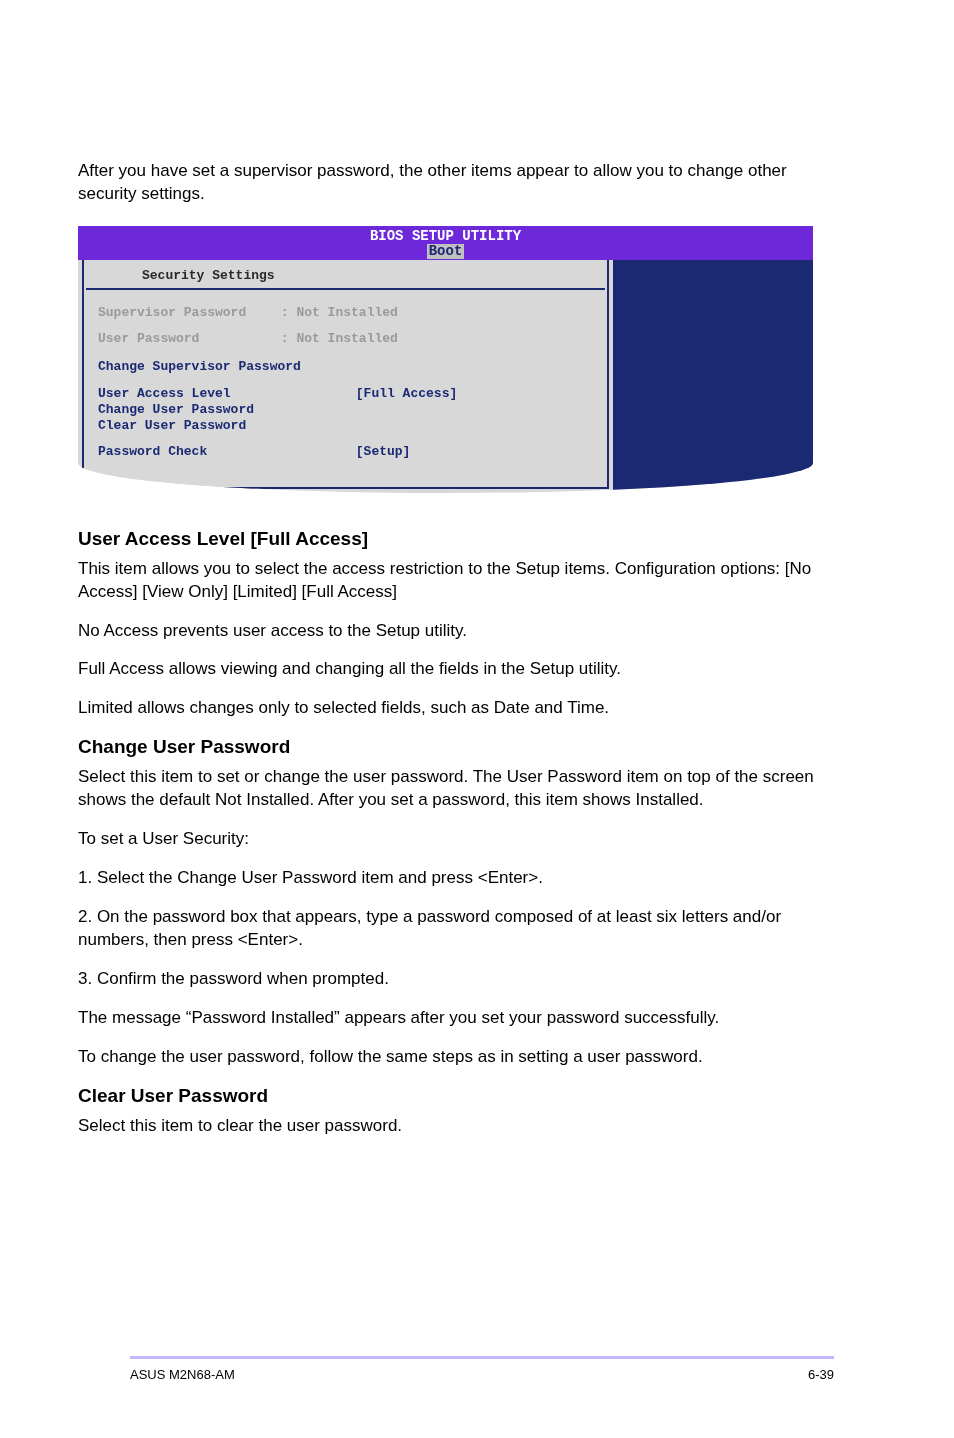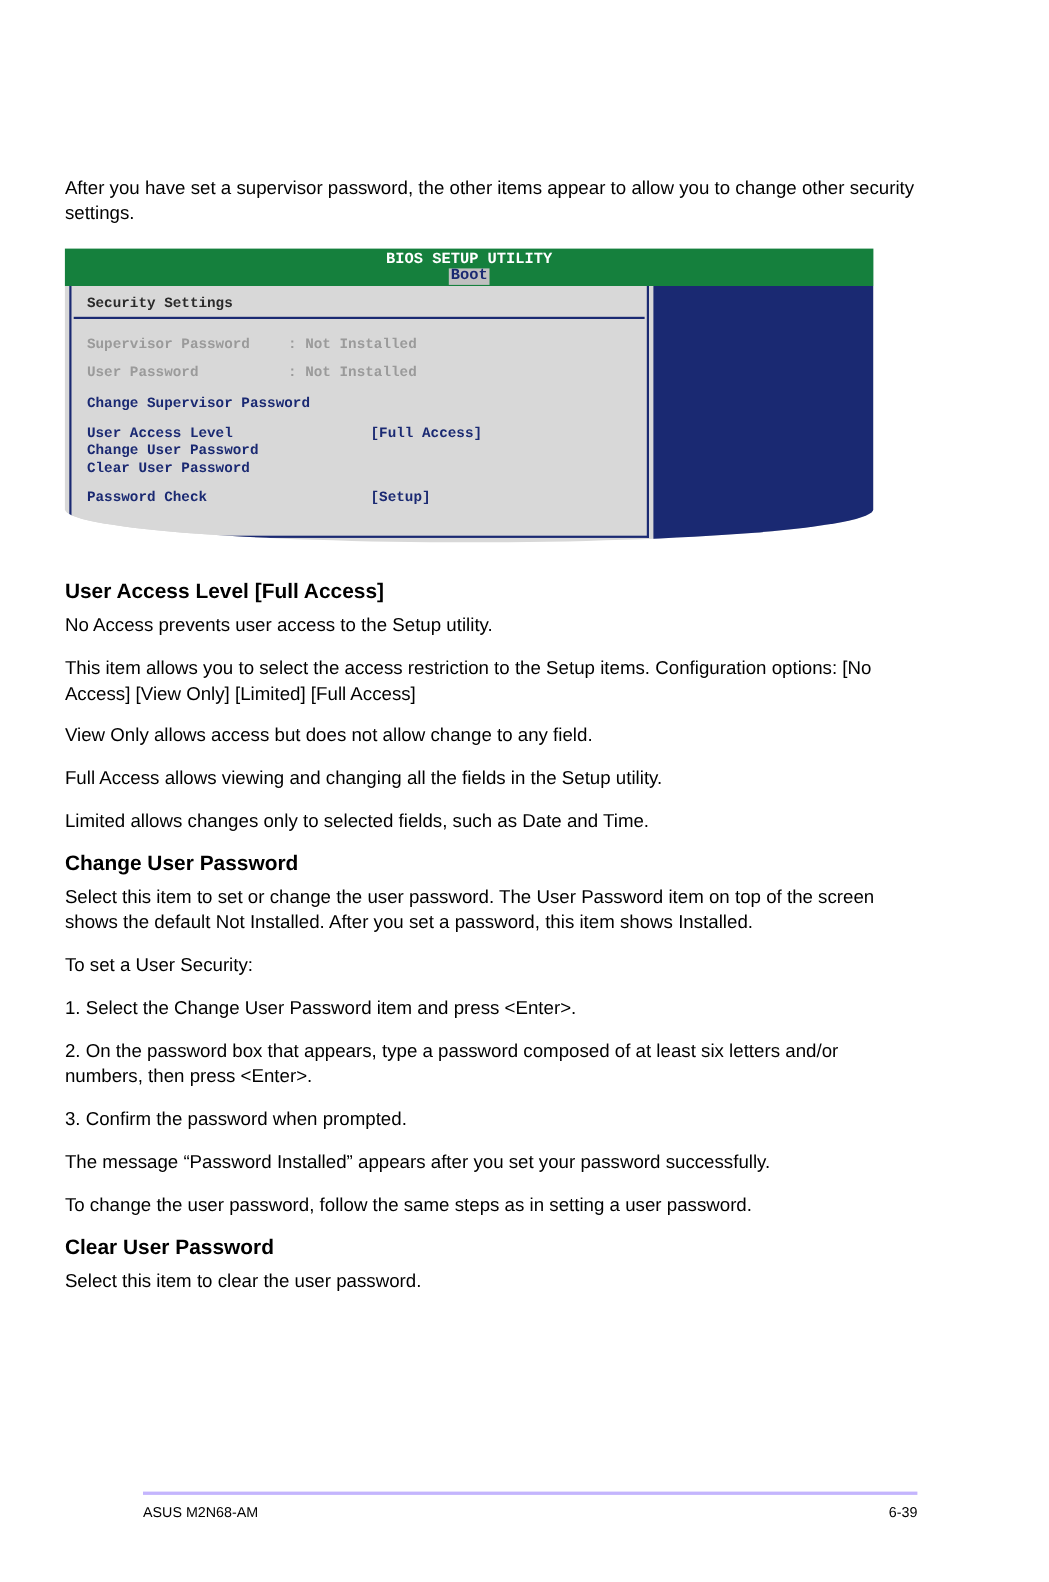--- a/index.html
+++ b/index.html
@@ -10,34 +10,34 @@
     body {
       width: 954px;
       height: 1438px;
       background: #ffffff;
       font-family: Arial, Helvetica, sans-serif;
       color: #000000;
       padding: 0;
       position: relative;
     }
     .page-content {
-      padding: 160px 120px 0 59px;
+      padding: 160px 120px 0 78px;
     }
     .intro-para {
       font-size: 17px;
       line-height: 1.35;
       margin-bottom: 20px;
     }
     .bios-box {
       width: 735px;
       margin-bottom: 35px;
       position: relative;
     }
     .bios-header {
-      background: #15803d;
+      background: #6d28d9;
       color: #ffffff;
       text-align: center;
       padding: 3px 0 2px 0;
       font-family: "Courier New", monospace;
       font-size: 14px;
       font-weight: bold;
       height: 34px;
       line-height: 15px;
     }
     .bios-header-sub {
@@ -70,20 +70,21 @@
       width: 200px;
       background: #1a2972;
     }
     .bios-divider {
       border-top: 2px solid #1a2972;
       margin: 5px -12px 5px -12px;
     }
     .bios-security-title {
       color: #2a2a2a;
       margin-bottom: 3px;
+      margin-left: 44px;
     }
     .bios-line-grey {
       color: #9a9a9a;
       line-height: 1.25;
     }
     .bios-line-blue {
       color: #1a2972;
       line-height: 1.25;
     }
     .bios-col-label {
@@ -153,23 +154,22 @@
         <div class="bios-line-blue">
           <span class="bios-col-label">Password Check</span>
           <span class="bios-col-val">[Setup]</span>
         </div>
       </div>
       <div class="bios-right-spacer"></div>
     </div>
   </div>
 
   <h3 class="heading">User Access Level [Full Access]</h3>
+  <p class="body-para">This item allows you to select the access restriction to the Setup items. Configuration options: [No Access] [View Only] [Limited] [Full Access]</p>
   <p class="body-para">No Access prevents user access to the Setup utility.</p>
-  <p class="body-para">This item allows you to select the access restriction to the Setup items. Configuration options: [No Access] [View Only] [Limited] [Full Access]</p>
-  <p class="body-para">View Only allows access but does not allow change to any field.</p>
   <p class="body-para">Full Access allows viewing and changing all the fields in the Setup utility.</p>
   <p class="body-para">Limited allows changes only to selected fields, such as Date and Time.</p>
 
   <h3 class="heading">Change User Password</h3>
   <p class="body-para">Select this item to set or change the user password. The User Password item on top of the screen shows the default Not Installed. After you set a password, this item shows Installed.</p>
   <p class="body-para">To set a User Security:</p>
   <p class="body-para">1. Select the Change User Password item and press &lt;Enter&gt;.</p>
   <p class="body-para">2. On the password box that appears, type a password composed of at least six letters and/or numbers, then press &lt;Enter&gt;.</p>
   <p class="body-para">3. Confirm the password when prompted.</p>
   <p class="body-para">The message “Password Installed” appears after you set your password successfully.</p>

